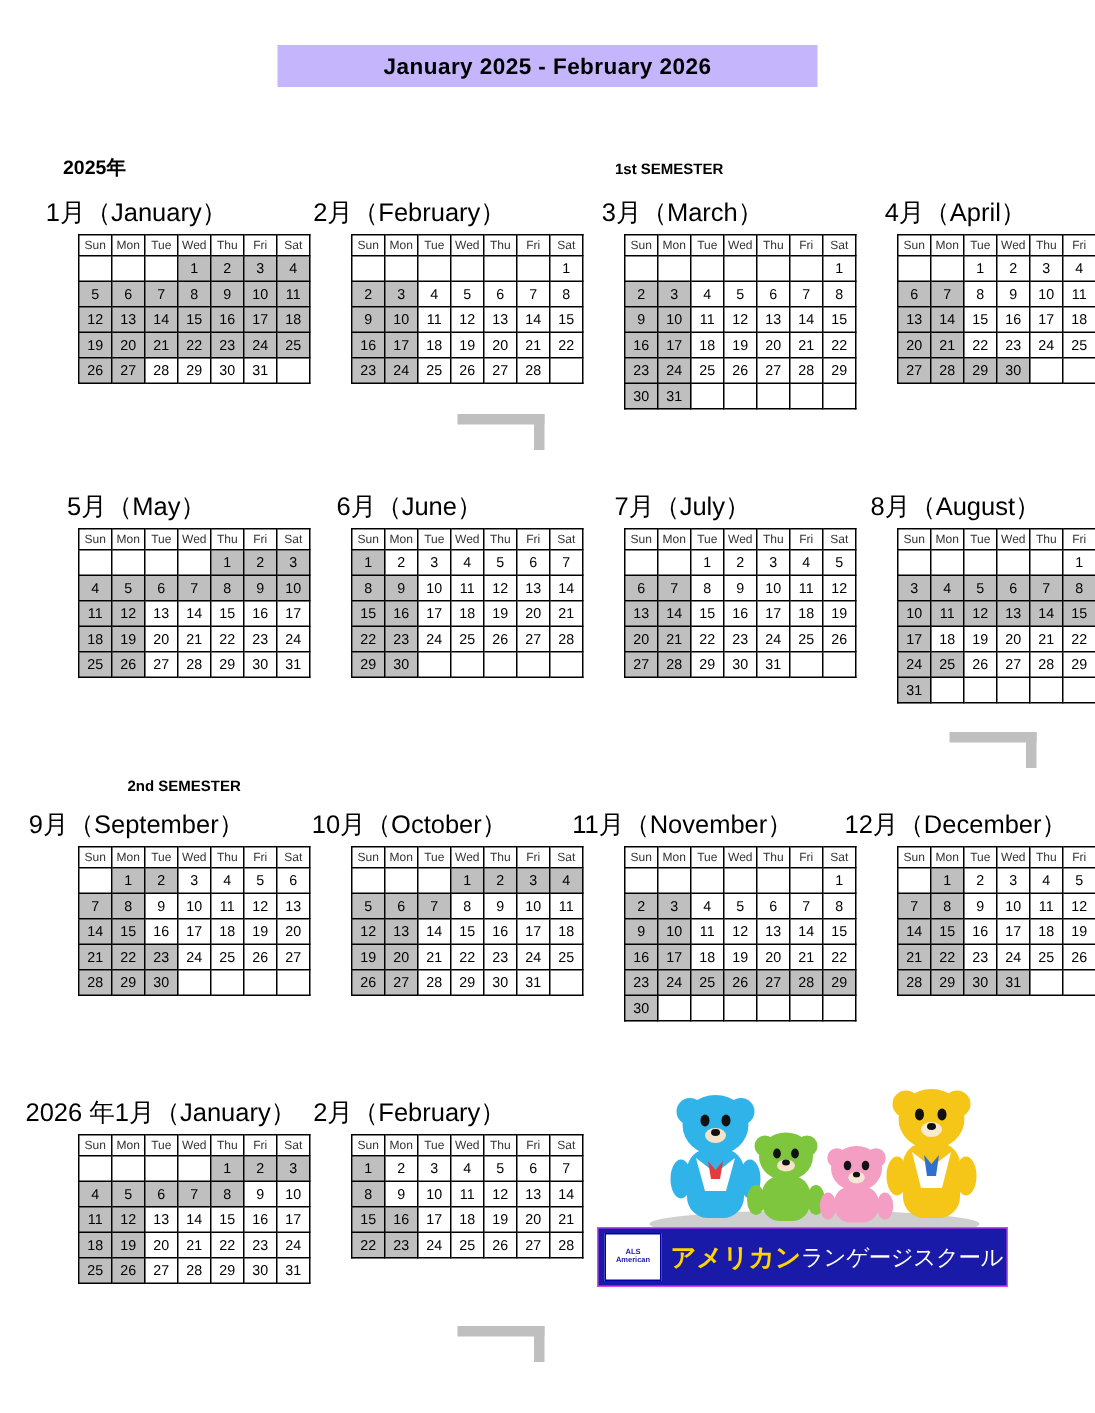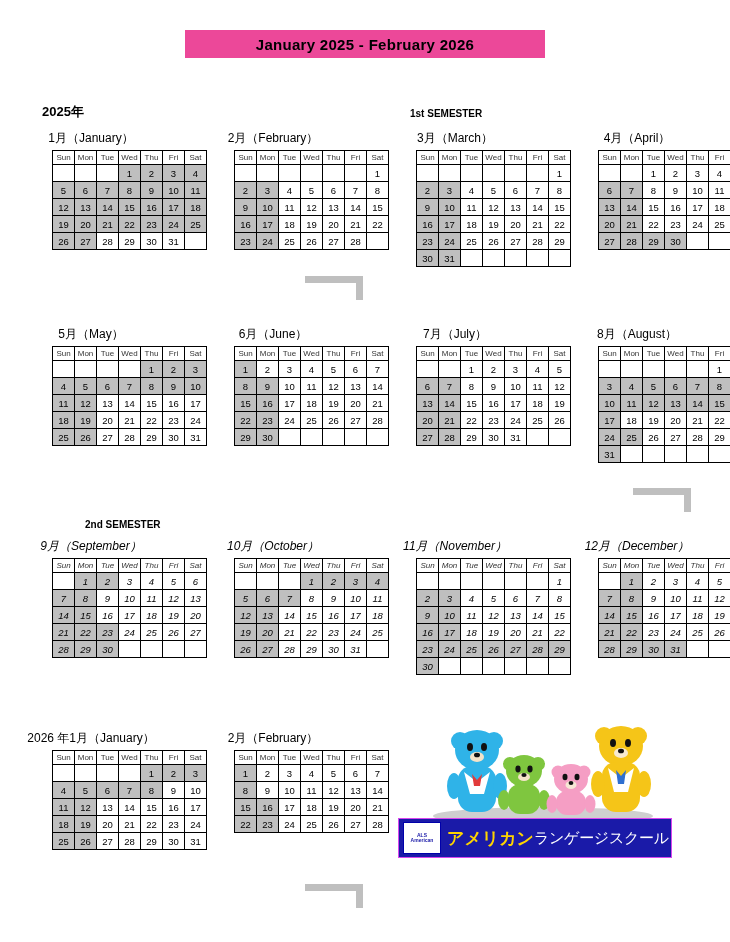--- a/index.html
+++ b/index.html
@@ -16,21 +16,21 @@
     overflow: hidden;
   }
 
   
   .header-wrap {
     width: 360px;
     margin: 30px auto 0 auto;
     text-align: center;
   }
   .header-band {
-    background: #ec4899;
+    background: #c4b5fd;
     padding: 6px 0 5px 0;
     font-size: 15px;
     font-weight: bold;
     letter-spacing: 0.3px;
   }
   .header-title-box {
     border: 2px solid #000000;
     background: #ffffff;
     margin-top: 2px;
     padding: 6px 0 7px 0;
@@ -65,21 +65,21 @@
   .cal-slot {
     width: 182px;
     position: relative;
   }
   .cal {
     width: 148px;
     margin: 0 auto;
   }
   .cal-title {
     text-align: center;
-    font-size: 12px;
+    font-size: 17px;
     margin-bottom: 3px;
     white-space: nowrap;
   }
   table.cal-table {
     border-collapse: collapse;
     width: 148px;
     table-layout: fixed;
     margin-left: 35px;
   }
   table.cal-table td, table.cal-table th {
@@ -701,21 +701,21 @@
               <td class="blank">&nbsp;</td>
               <td class="blank">&nbsp;</td>
               <td class="blank">&nbsp;</td>
               <td class="blank">&nbsp;</td>
             </tr>
           </tbody>
         </table>
       </div>
     </div>
   </div>
-<div class="cal-row" id="row3" style="top:538px;font-style:italic;">
+<div class="cal-row" id="row3" style="top:538px;">
     <div class="cal-slot">
       <div class="cal">
         <div class="cal-title">9月（September）</div>
         <table class="cal-table">
           <thead>
             <tr>
               <th>Sun</th>
               <th>Mon</th>
               <th>Tue</th>
               <th>Wed</th>

